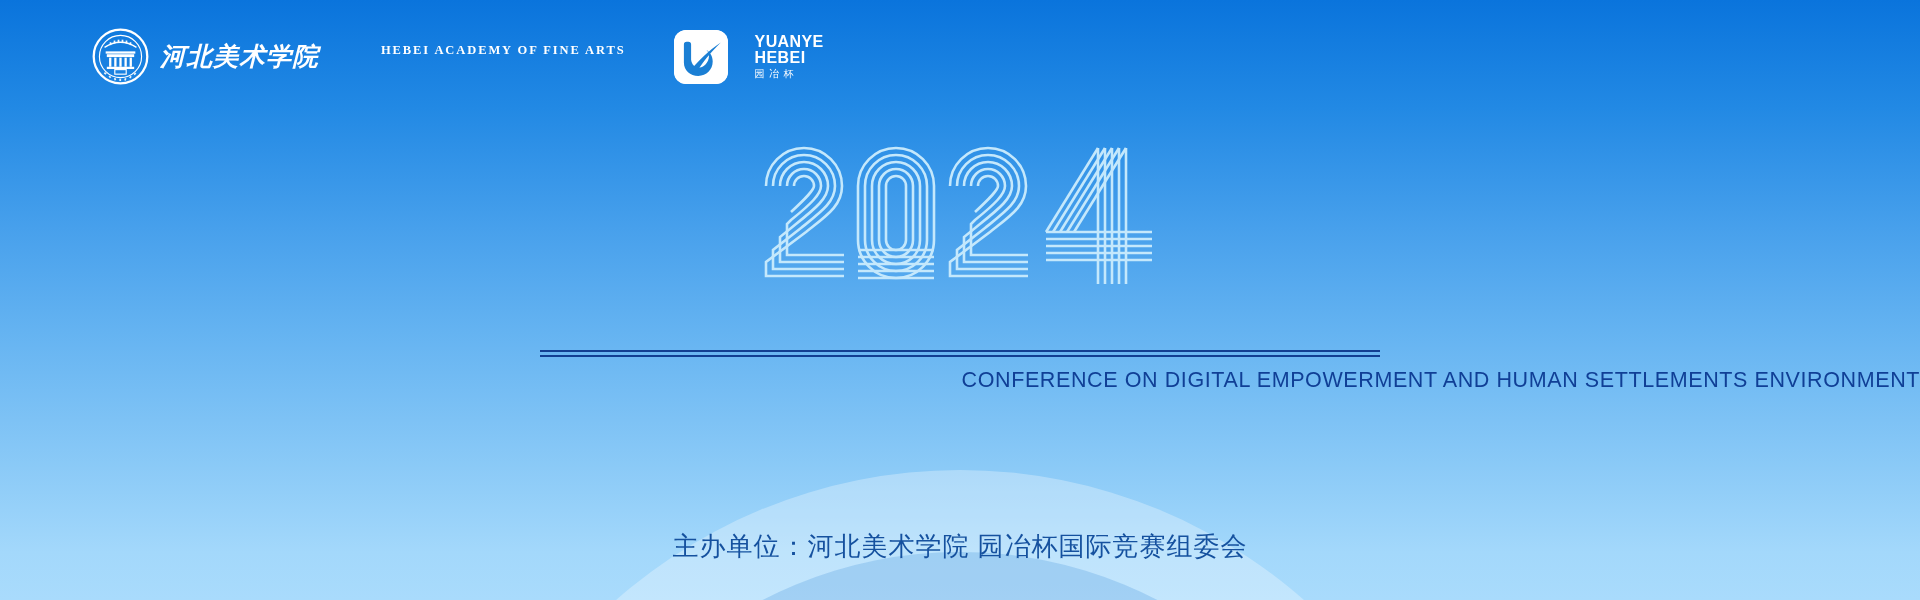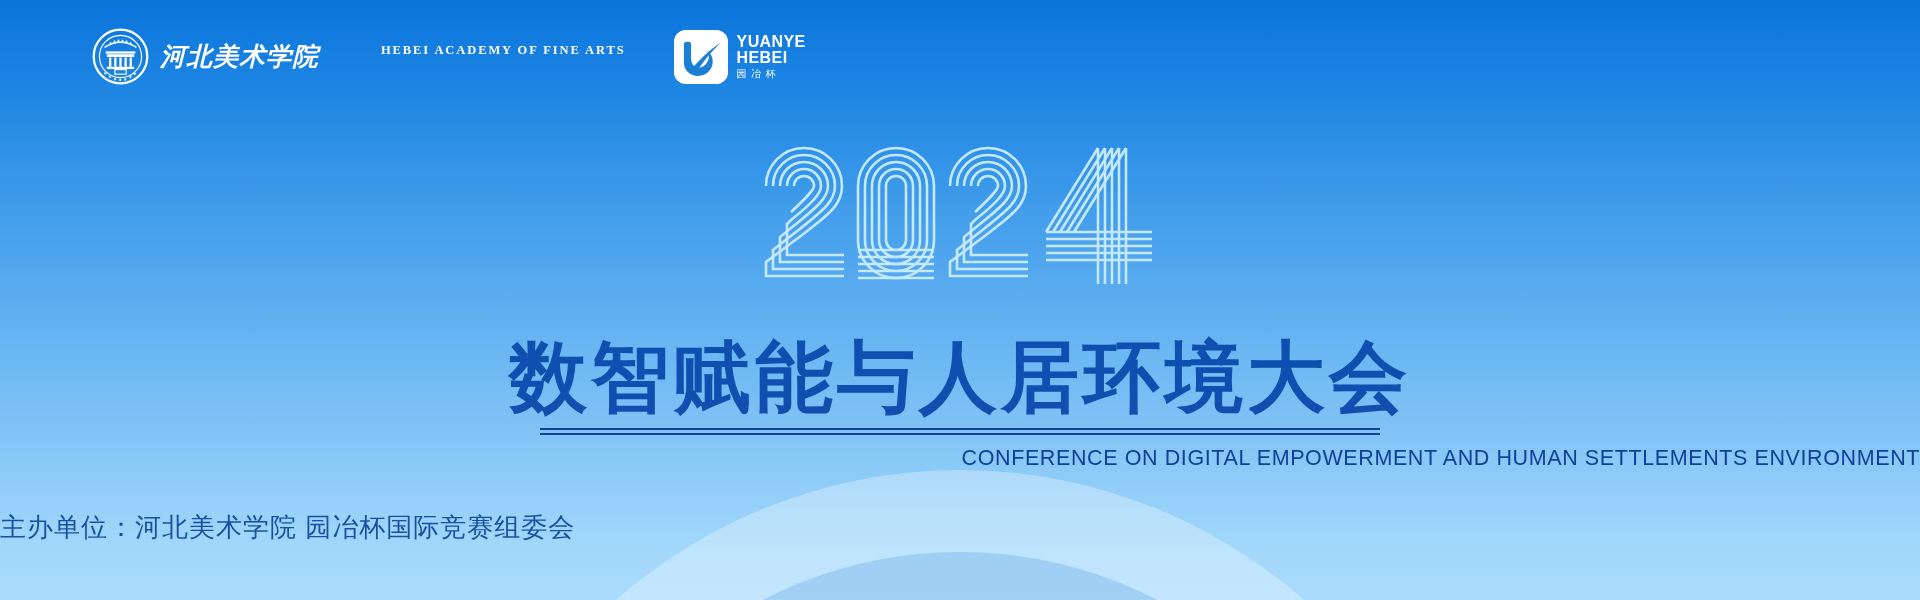--- a/index.html
+++ b/index.html
@@ -71,21 +71,21 @@
     color: #ffffff;
     font-size: 12.5px;
     letter-spacing: 1.9px;
     font-weight: bold;
     font-family: "Liberation Serif", "DejaVu Serif", serif;
     white-space: nowrap;
     margin-top: 5px;
     margin-left: 16px;
   }
 
-  .logo-yuanye { display: flex; align-items: center; gap: 9px; }
+  .logo-yuanye { display: flex; align-items: center; gap: 27px; }
   .yuanye-mark {
     width: 54px; height: 54px; flex: 0 0 54px;
     background: #ffffff;
     border-radius: 12px;
     position: relative;
     overflow: hidden;
   }
   .yuanye-text { display: flex; flex-direction: column; line-height: 1.02; }
   .yuanye-l1, .yuanye-l2 {
     color: #ffffff;
@@ -147,22 +147,22 @@
     letter-spacing: 0.6px;
     white-space: nowrap;
     font-family: "Liberation Sans", "DejaVu Sans", sans-serif;
     text-align: right;
   }
 
   
   .organizer {
     position: absolute;
     left: 0; right: 0;
-    top: 510px;
-    text-align: left;
+    top: 529px;
+    text-align: center;
     color: #15519f;
     font-size: 26px;
     letter-spacing: 1px;
     white-space: nowrap;
   }
 </style>
 </head>
 <body>
 
 <div class="banner">
@@ -293,21 +293,20 @@
           <path d="M286 106 L392 106"></path>
           <path d="M286 113 L392 113"></path>
           <path d="M286 120 L392 120"></path>
           <path d="M286 92 L392 92"></path>
         </g>
       </g>
     </svg>
   </div>
 
   <div class="title-block">
-    <div class="title-cn">数智赋能与人居环境大会</div>
     <div class="rule-group">
       <div class="rule"></div>
       <div class="rule"></div>
     </div>
     <div class="title-en">CONFERENCE ON DIGITAL EMPOWERMENT AND HUMAN SETTLEMENTS ENVIRONMENT</div>
   </div>
 
   <div class="organizer">主办单位：河北美术学院  园冶杯国际竞赛组委会</div>
 
 </div>

